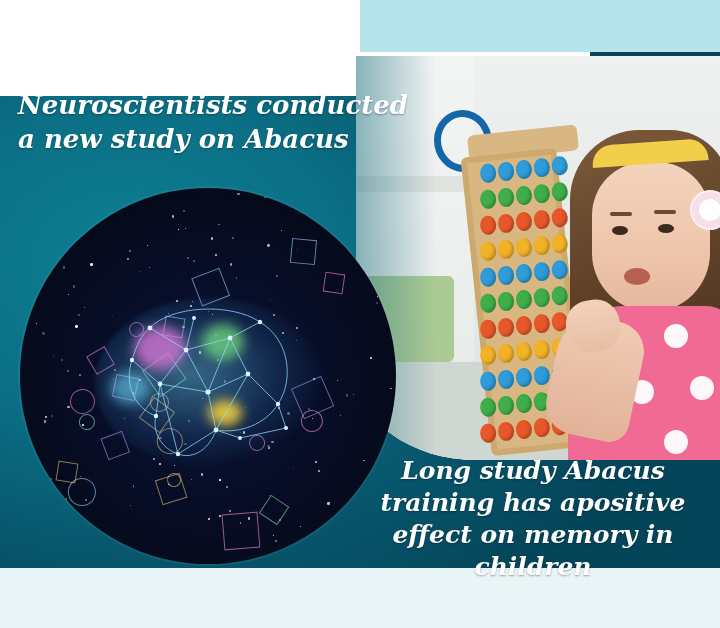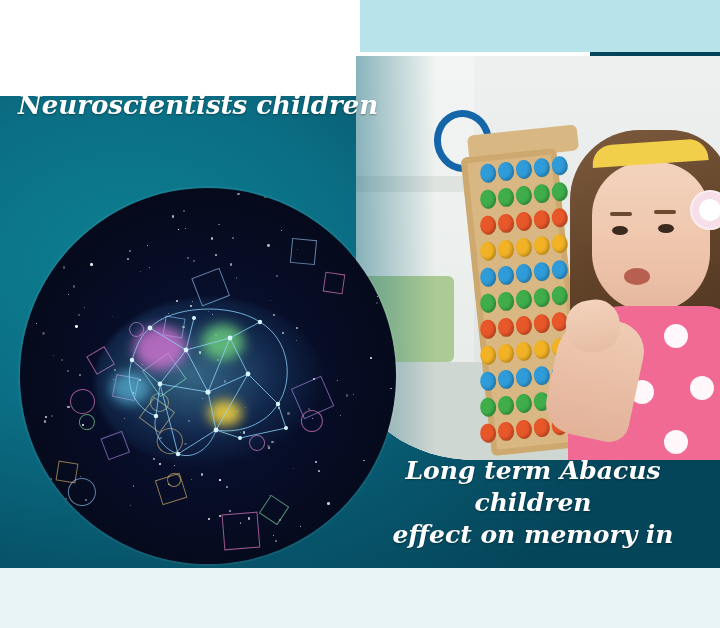--- a/index.html
+++ b/index.html
@@ -254,21 +254,22 @@
     </div>
     <div class="g-arm"></div>
     <div class="g-hand"></div>
     <div class="photo-fade"></div>
   </div>
 
   <div class="did-banner"></div>
 
 
   <div class="headline">
-    <span>Neuroscientists children</span>
+    <span>Neuroscientists conducted</span>
+    <span class="l2">a new study on Abacus</span>
   </div>
 
   <div class="brain-circle">
     <div class="stars" id="stars">
         <span style="width: 1.91352px; height: 1.91352px; left: 112.524px; top: 203.902px; opacity: 0.94;"></span>
         <span style="width: 2.07881px; height: 2.07881px; left: 198.98px; top: 327.08px; opacity: 0.89;"></span>
         <span style="width: 0.764031px; height: 0.764031px; left: 375.012px; top: 78.8223px; opacity: 0.39;"></span>
         <span style="width: 2.78407px; height: 2.78407px; left: 22.1968px; top: 144.408px; opacity: 0.27;"></span>
         <span style="width: 0.758386px; height: 0.758386px; left: 253.305px; top: 347.429px; opacity: 0.82;"></span>
         <span style="width: 2.23069px; height: 2.23069px; left: 23.9561px; top: 232.413px; opacity: 0.6;"></span>
@@ -484,18 +485,19 @@
             <circle cx="42" cy="72" r="2.2"></circle>
           <circle cx="150" cy="150" r="2"></circle>
             <circle cx="196" cy="140" r="2"></circle>
           <circle cx="104" cy="30" r="2"></circle>
         </g>
       </svg>
     </div>
   </div>
 
   <div class="caption">
-    <span>Long term Abacus</span>
+    <span>Long study Abacus</span>
+    <span>training has apositive</span>
+    <span>effect on memory in</span>
     <span>children</span>
-    <span>effect on memory in</span>
   </div>
 
 </div>
 
 </body></html>

